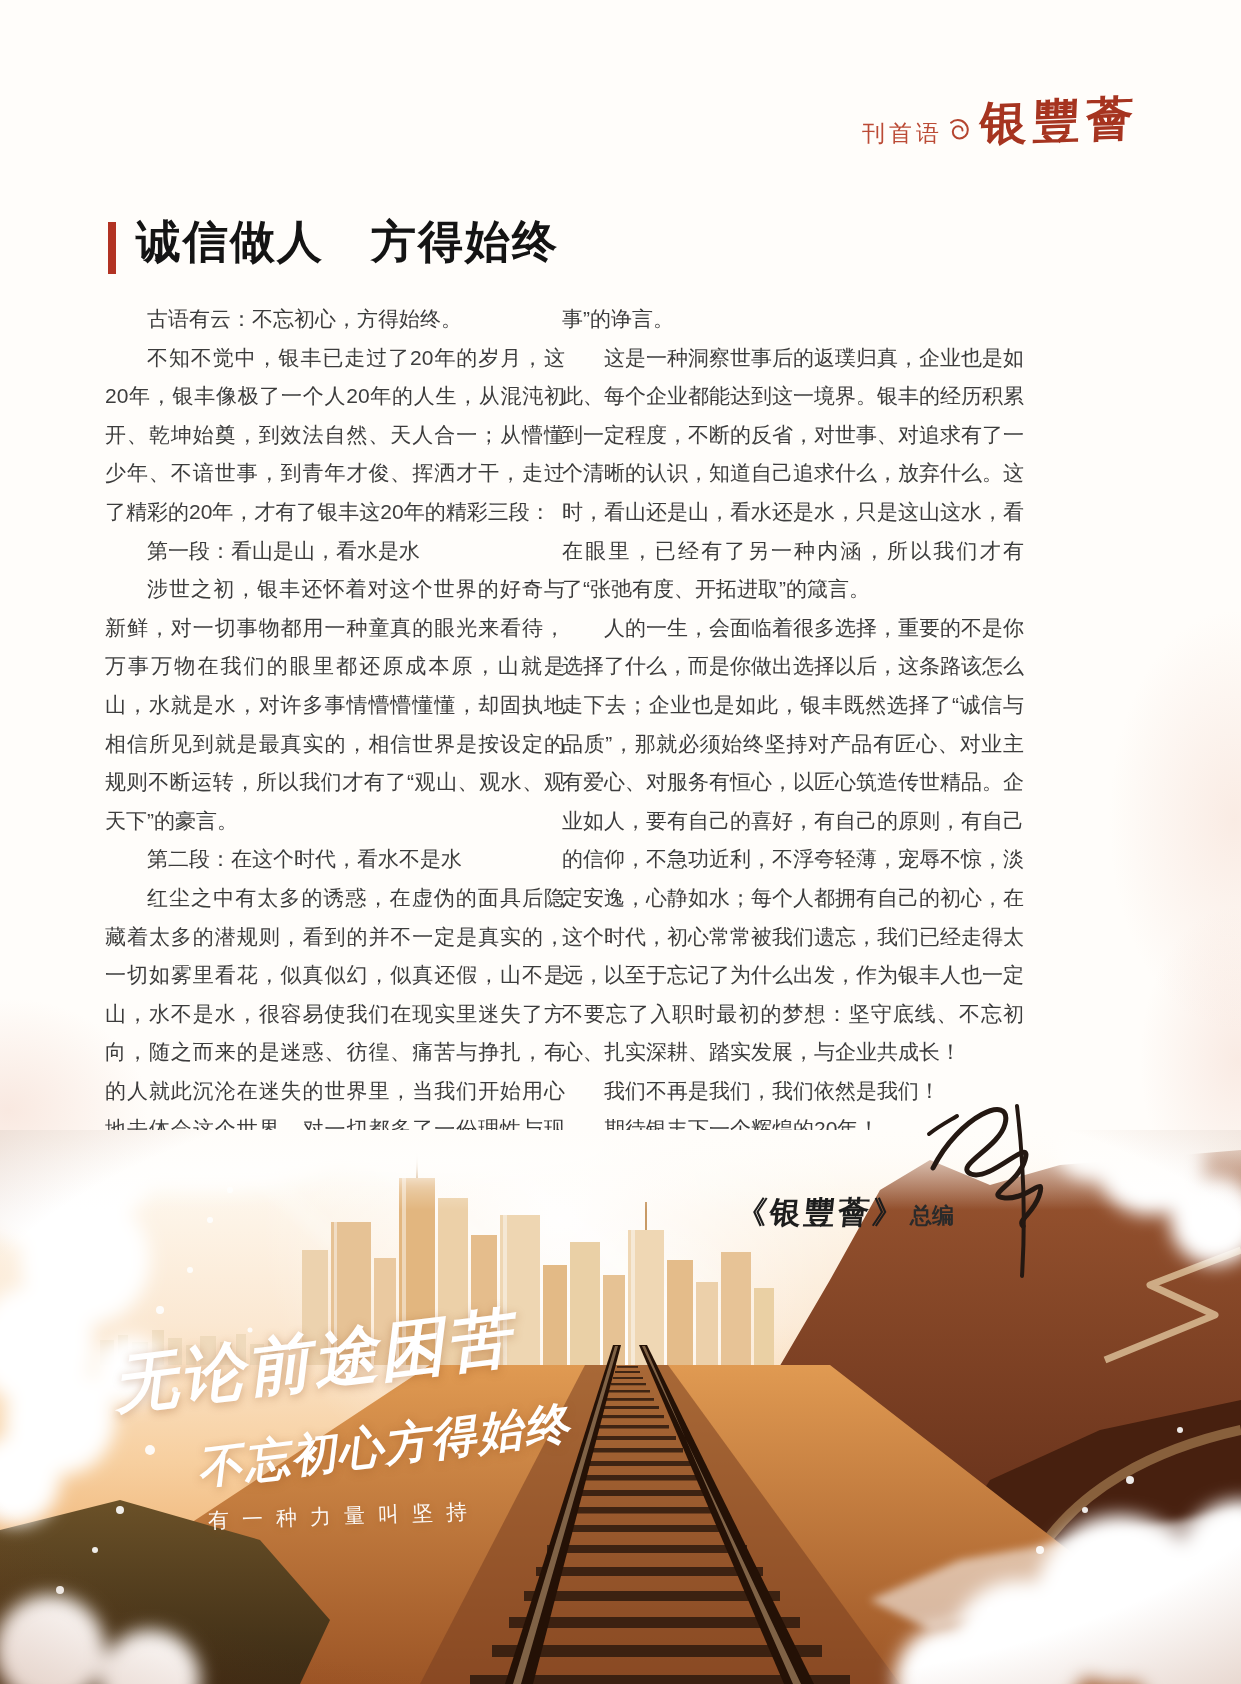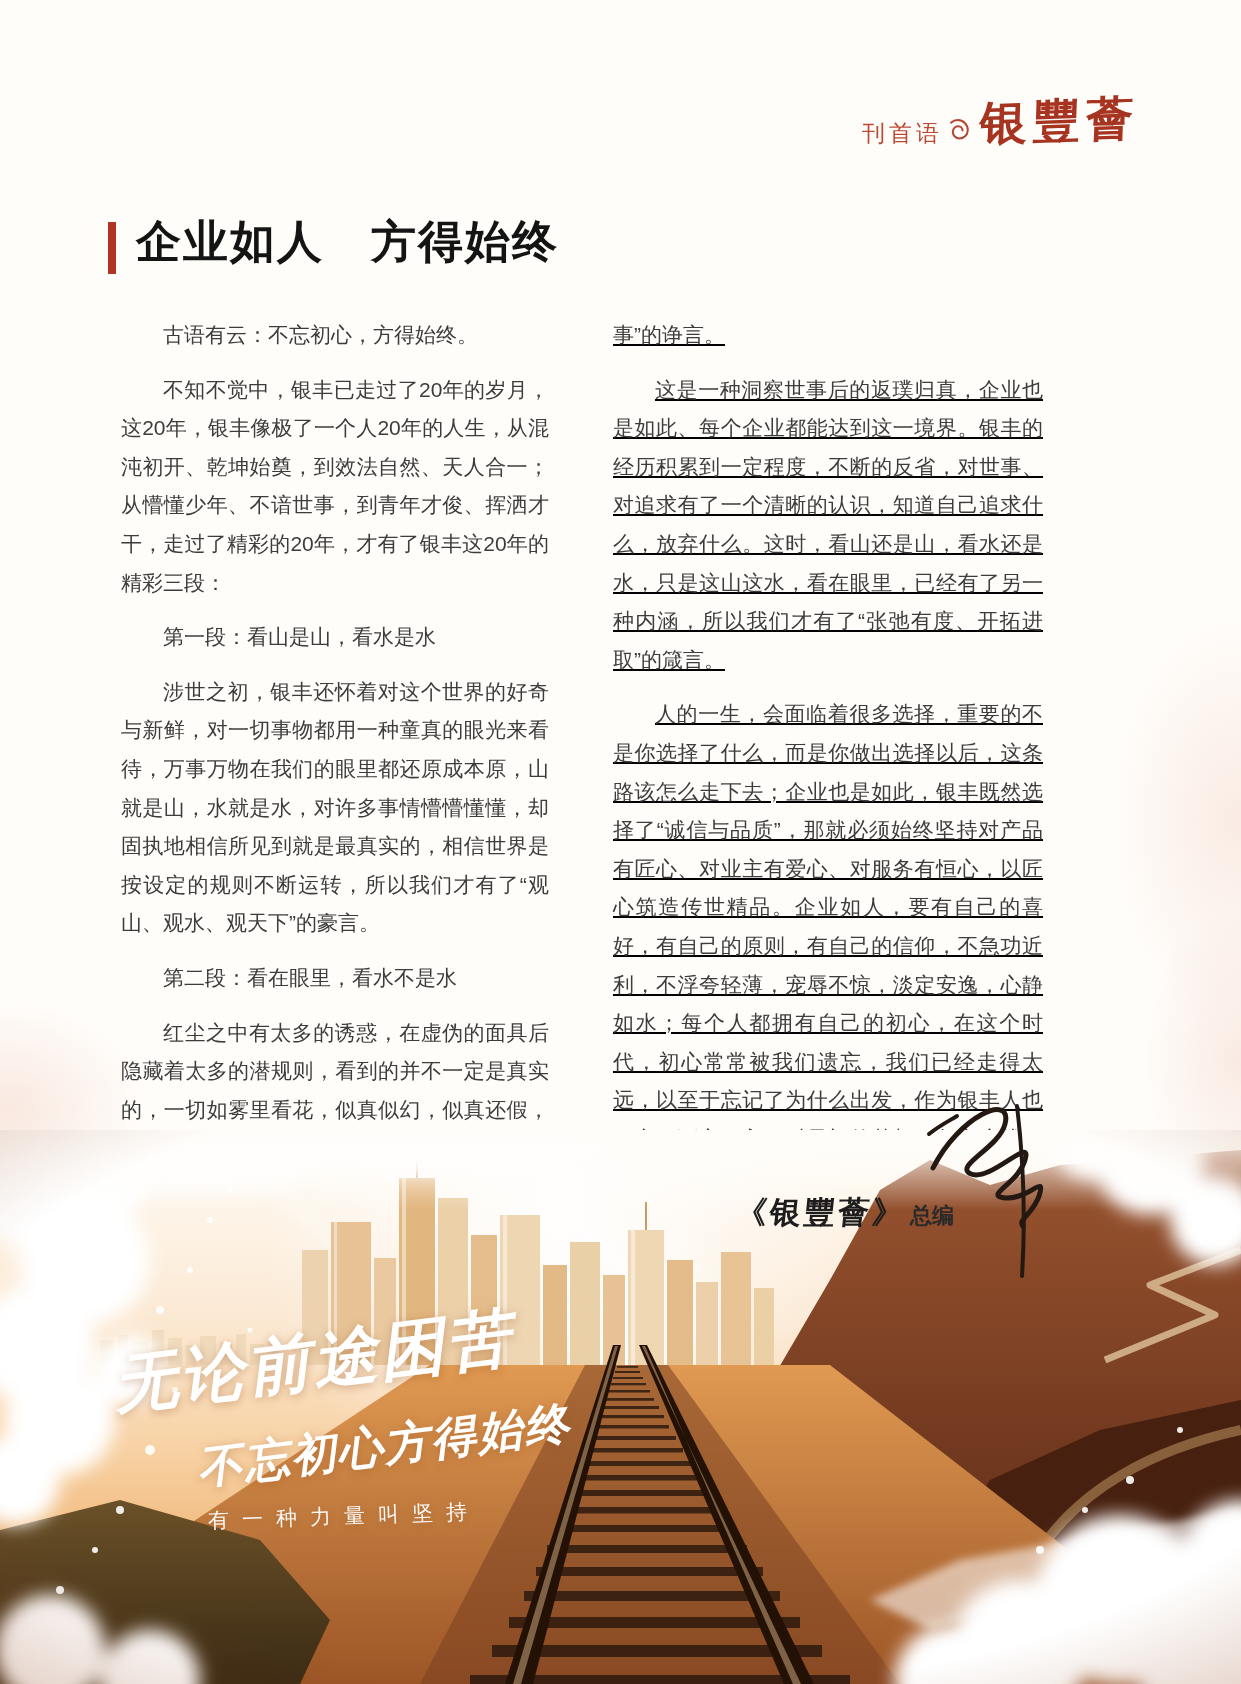--- a/index.html
+++ b/index.html
@@ -33,23 +33,23 @@
   .title-bar{position:absolute;left:108px;top:222px;width:8px;height:52px;background:#b23323;}
   .page-title{
     position:absolute;left:136px;top:212px;margin:0;
     font-size:45px;font-weight:800;color:#141414;letter-spacing:2px;
     font-family:"Liberation Sans",sans-serif;
   }
 
   
   .col{position:absolute;top:300px;}
   .col-left{left:105px;width:460px;}
-  .col-right{left:597px;width:462px;text-decoration:underline;}
+  .col-right{left:562px;width:462px;}
   .para{
-    margin:16px;font-size:21px;line-height:38.6px;color:#3c3c3c;
+    margin:0;font-size:21px;line-height:38.6px;color:#3c3c3c;
     text-align:justify;text-indent:2em;
   }
   .para.cont{text-indent:0;}
 
   
   .sig-credit{position:absolute;left:736px;top:1192px;z-index:5;white-space:nowrap;}
   .sig-mag{
     font-size:31px;font-weight:bold;color:#1d1d1d;
     font-family:"DejaVu Serif",serif;transform:skewX(-6deg);display:inline-block;
     letter-spacing:3px;
@@ -80,28 +80,28 @@
 
   <div>
     <span class="section-label">刊首语</span>
     <svg class="spiral" viewBox="0 0 28 28">
       <path d="M17.5,14.6 c0,-2.4 -1.9,-4.3 -4.3,-4.3 c-3,0 -5.4,2.4 -5.4,5.4 c0,3.7 3,6.7 6.7,6.7 c4.6,0 8.3,-3.7 8.3,-8.3 c0,-5.5 -4.5,-10 -10,-10 c-2.6,0 -5,1 -6.8,2.6" fill="none" stroke="#b5452f" stroke-width="2" stroke-linecap="round"></path>
     </svg>
     <span class="brand-logo">银豐薈</span>
   </div>
 
   <div class="title-bar"></div>
-  <h1 class="page-title">企业如人　方得始终</h1>
+  <h1 class="page-title">诚信做人　方得始终</h1>
 
   <div class="col col-left">
     <p class="para">古语有云：不忘初心，方得始终。</p>
     <p class="para">不知不觉中，银丰已走过了20年的岁月，这20年，银丰像极了一个人20年的人生，从混沌初开、乾坤始奠，到效法自然、天人合一；从懵懂少年、不谙世事，到青年才俊、挥洒才干，走过了精彩的20年，才有了银丰这20年的精彩三段：</p>
     <p class="para">第一段：看山是山，看水是水</p>
     <p class="para">涉世之初，银丰还怀着对这个世界的好奇与新鲜，对一切事物都用一种童真的眼光来看待，万事万物在我们的眼里都还原成本原，山就是山，水就是水，对许多事情懵懵懂懂，却固执地相信所见到就是最真实的，相信世界是按设定的规则不断运转，所以我们才有了“观山、观水、观天下”的豪言。</p>
-    <p class="para">第二段：看在眼里，看水不是水</p>
+    <p class="para">第二段：在这个时代，看水不是水</p>
     <p class="para">红尘之中有太多的诱惑，在虚伪的面具后隐藏着太多的潜规则，看到的并不一定是真实的，一切如雾里看花，似真似幻，似真还假，山不是山，水不是水，很容易使我们在现实里迷失了方向，随之而来的是迷惑、彷徨、痛苦与挣扎，有的人就此沉沦在迷失的世界里，当我们开始用心地去体会这个世界，对一切都多了一份理性与现实的思考，山不再是单纯意义上的山，水也不是单纯意义的水，所以我们才有了“诚信做人、认真做</p>
   </div>
   <div class="col col-right">
     <p class="para cont">事”的诤言。</p>
     <p class="para">这是一种洞察世事后的返璞归真，企业也是如此、每个企业都能达到这一境界。银丰的经历积累到一定程度，不断的反省，对世事、对追求有了一个清晰的认识，知道自己追求什么，放弃什么。这时，看山还是山，看水还是水，只是这山这水，看在眼里，已经有了另一种内涵，所以我们才有了“张弛有度、开拓进取”的箴言。</p>
     <p class="para">人的一生，会面临着很多选择，重要的不是你选择了什么，而是你做出选择以后，这条路该怎么走下去；企业也是如此，银丰既然选择了“诚信与品质”，那就必须始终坚持对产品有匠心、对业主有爱心、对服务有恒心，以匠心筑造传世精品。企业如人，要有自己的喜好，有自己的原则，有自己的信仰，不急功近利，不浮夸轻薄，宠辱不惊，淡定安逸，心静如水；每个人都拥有自己的初心，在这个时代，初心常常被我们遗忘，我们已经走得太远，以至于忘记了为什么出发，作为银丰人也一定不要忘了入职时最初的梦想：坚守底线、不忘初心、扎实深耕、踏实发展，与企业共成长！</p>
     <p class="para">我们不再是我们，我们依然是我们！</p>
     <p class="para">期待银丰下一个辉煌的20年！</p>
   </div>
 

